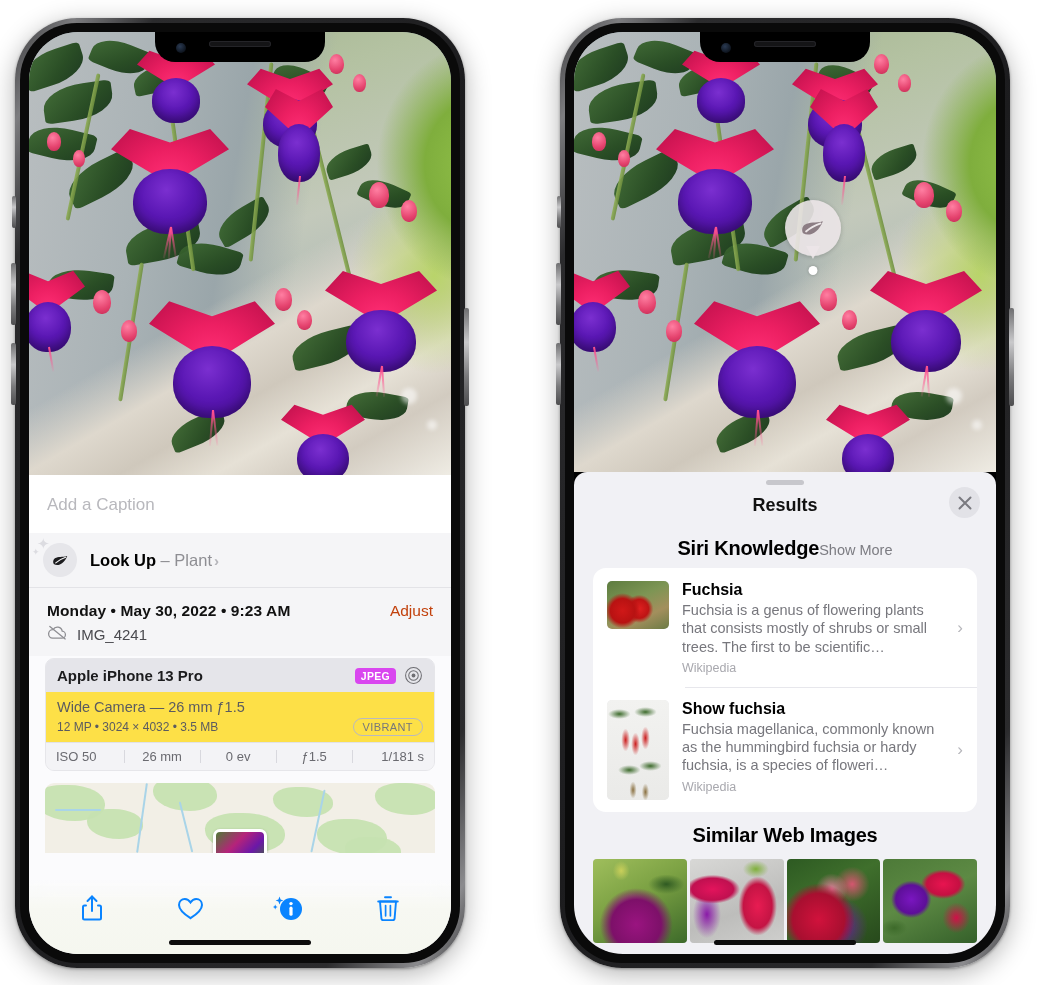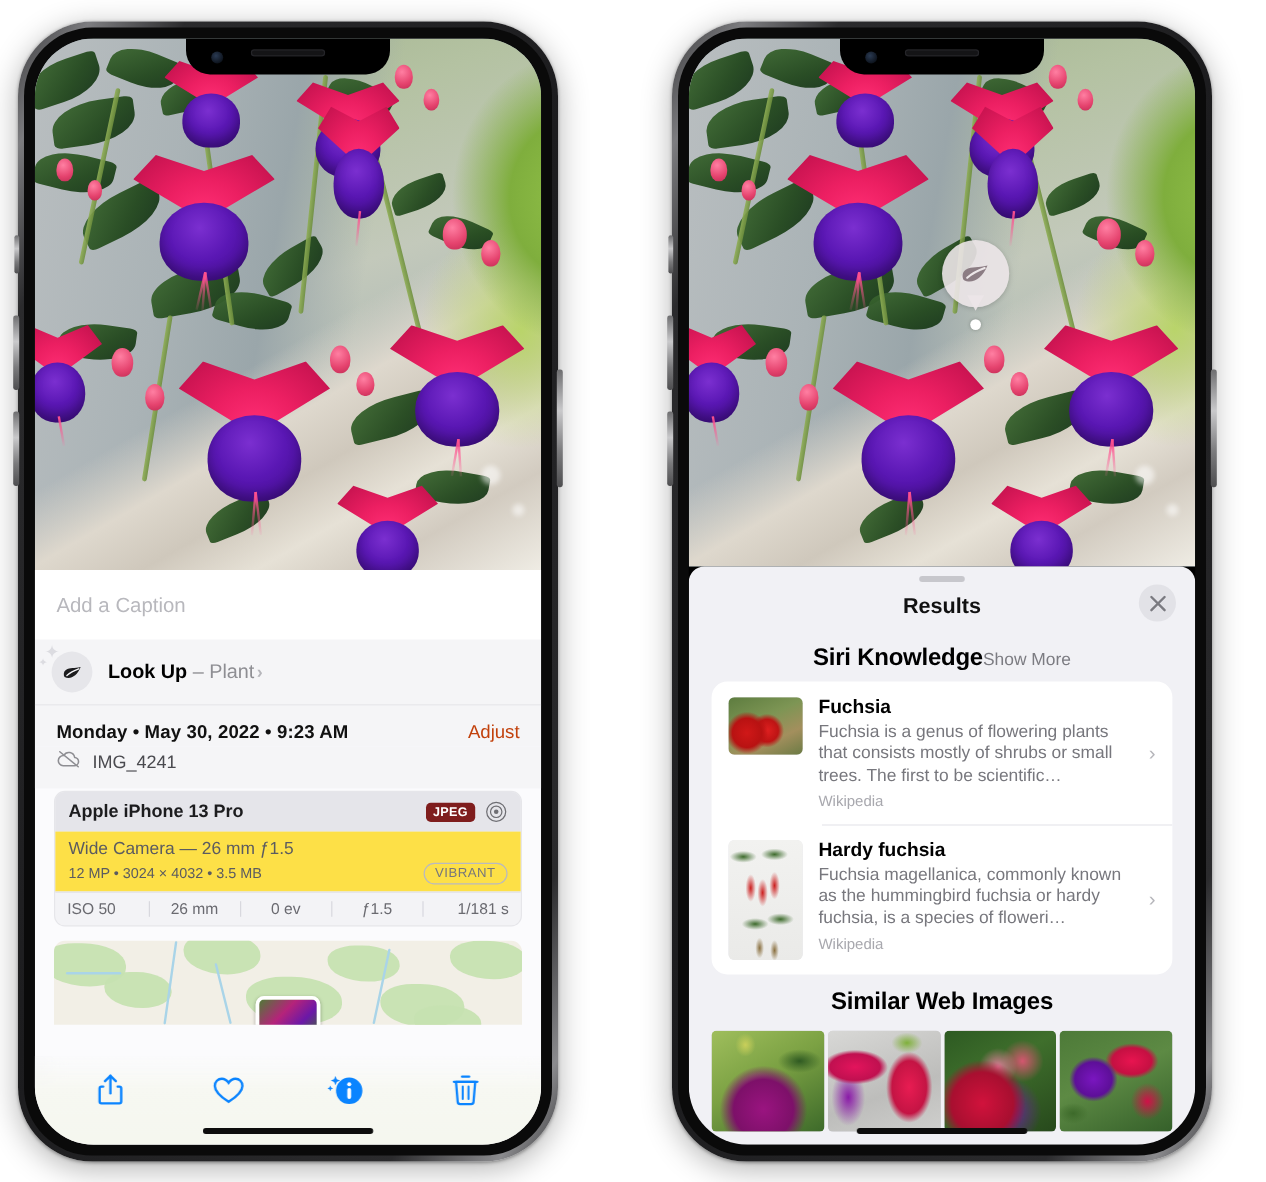--- a/index.html
+++ b/index.html
@@ -251,21 +251,21 @@
   }
   .cam-head {
     display: flex; align-items: center; justify-content: space-between;
     padding: 7px 11px;
     background: #e5e5ea;
   }
   .cam-model { font-size: 15px; font-weight: 700; color: #1c1c1e; }
   .cam-head-right { display: flex; align-items: center; gap: 8px; }
   .pill-jpeg {
     font-size: 10.5px; font-weight: 700; letter-spacing: .3px;
-    color: #fff; background: #7f1d1d;
+    color: #fff; background: #d946ef;
     padding: 2px 6px; border-radius: 4px;
   }
   .aperture-ico { width: 19px; height: 19px; }
   .cam-body { padding: 7px 11px 6px 11px; background: #fde047; }
   .cam-line1 { font-size: 14.5px; color: #5b5b60; }
   .cam-line2row { display: flex; align-items: center; justify-content: space-between; margin-top: 3px; }
   .cam-line2 { font-size: 12px; color: #5b5b60; }
   .pill-vibrant {
     font-size: 11px; letter-spacing: .4px; color: #76767c;
     border: 1px solid #b9b9c0; border-radius: 10px;
@@ -818,21 +818,21 @@
                      radial-gradient(ellipse 16px 7px at 62% 12%, #3d6b2c 0%, rgba(61,107,44,0) 70%),
                      radial-gradient(ellipse 6px 16px at 30% 40%, #cc1f1f 0%, rgba(204,31,31,0) 72%),
                      radial-gradient(ellipse 6px 16px at 46% 44%, #cc1f1f 0%, rgba(204,31,31,0) 72%),
                      radial-gradient(ellipse 6px 16px at 62% 38%, #cc1f1f 0%, rgba(204,31,31,0) 72%),
                      radial-gradient(ellipse 16px 7px at 36% 70%, #3d6b2c 0%, rgba(61,107,44,0) 70%),
                      radial-gradient(ellipse 16px 7px at 70% 66%, #3d6b2c 0%, rgba(61,107,44,0) 70%),
                      radial-gradient(ellipse 5px 12px at 42% 90%, #8a7040 0%, rgba(138,112,64,0) 72%),
                      radial-gradient(ellipse 5px 12px at 62% 92%, #8a7040 0%, rgba(138,112,64,0) 72%);"></div>
               </div>
               <div class="k-body">
-                <div class="k-title">Hardy fuchsia</div>
+                <div class="k-title">Show fuchsia</div>
                 <div class="k-desc">Fuchsia magellanica, commonly known as the hummingbird fuchsia or hardy fuchsia, is a species of floweri…</div>
                 <div class="k-src">Wikipedia</div>
               </div>
               <div class="k-chev">›</div>
             </div>
           </div>
 
           <div class="section-head">
             <div class="section-title">Similar Web Images</div>
           </div>

